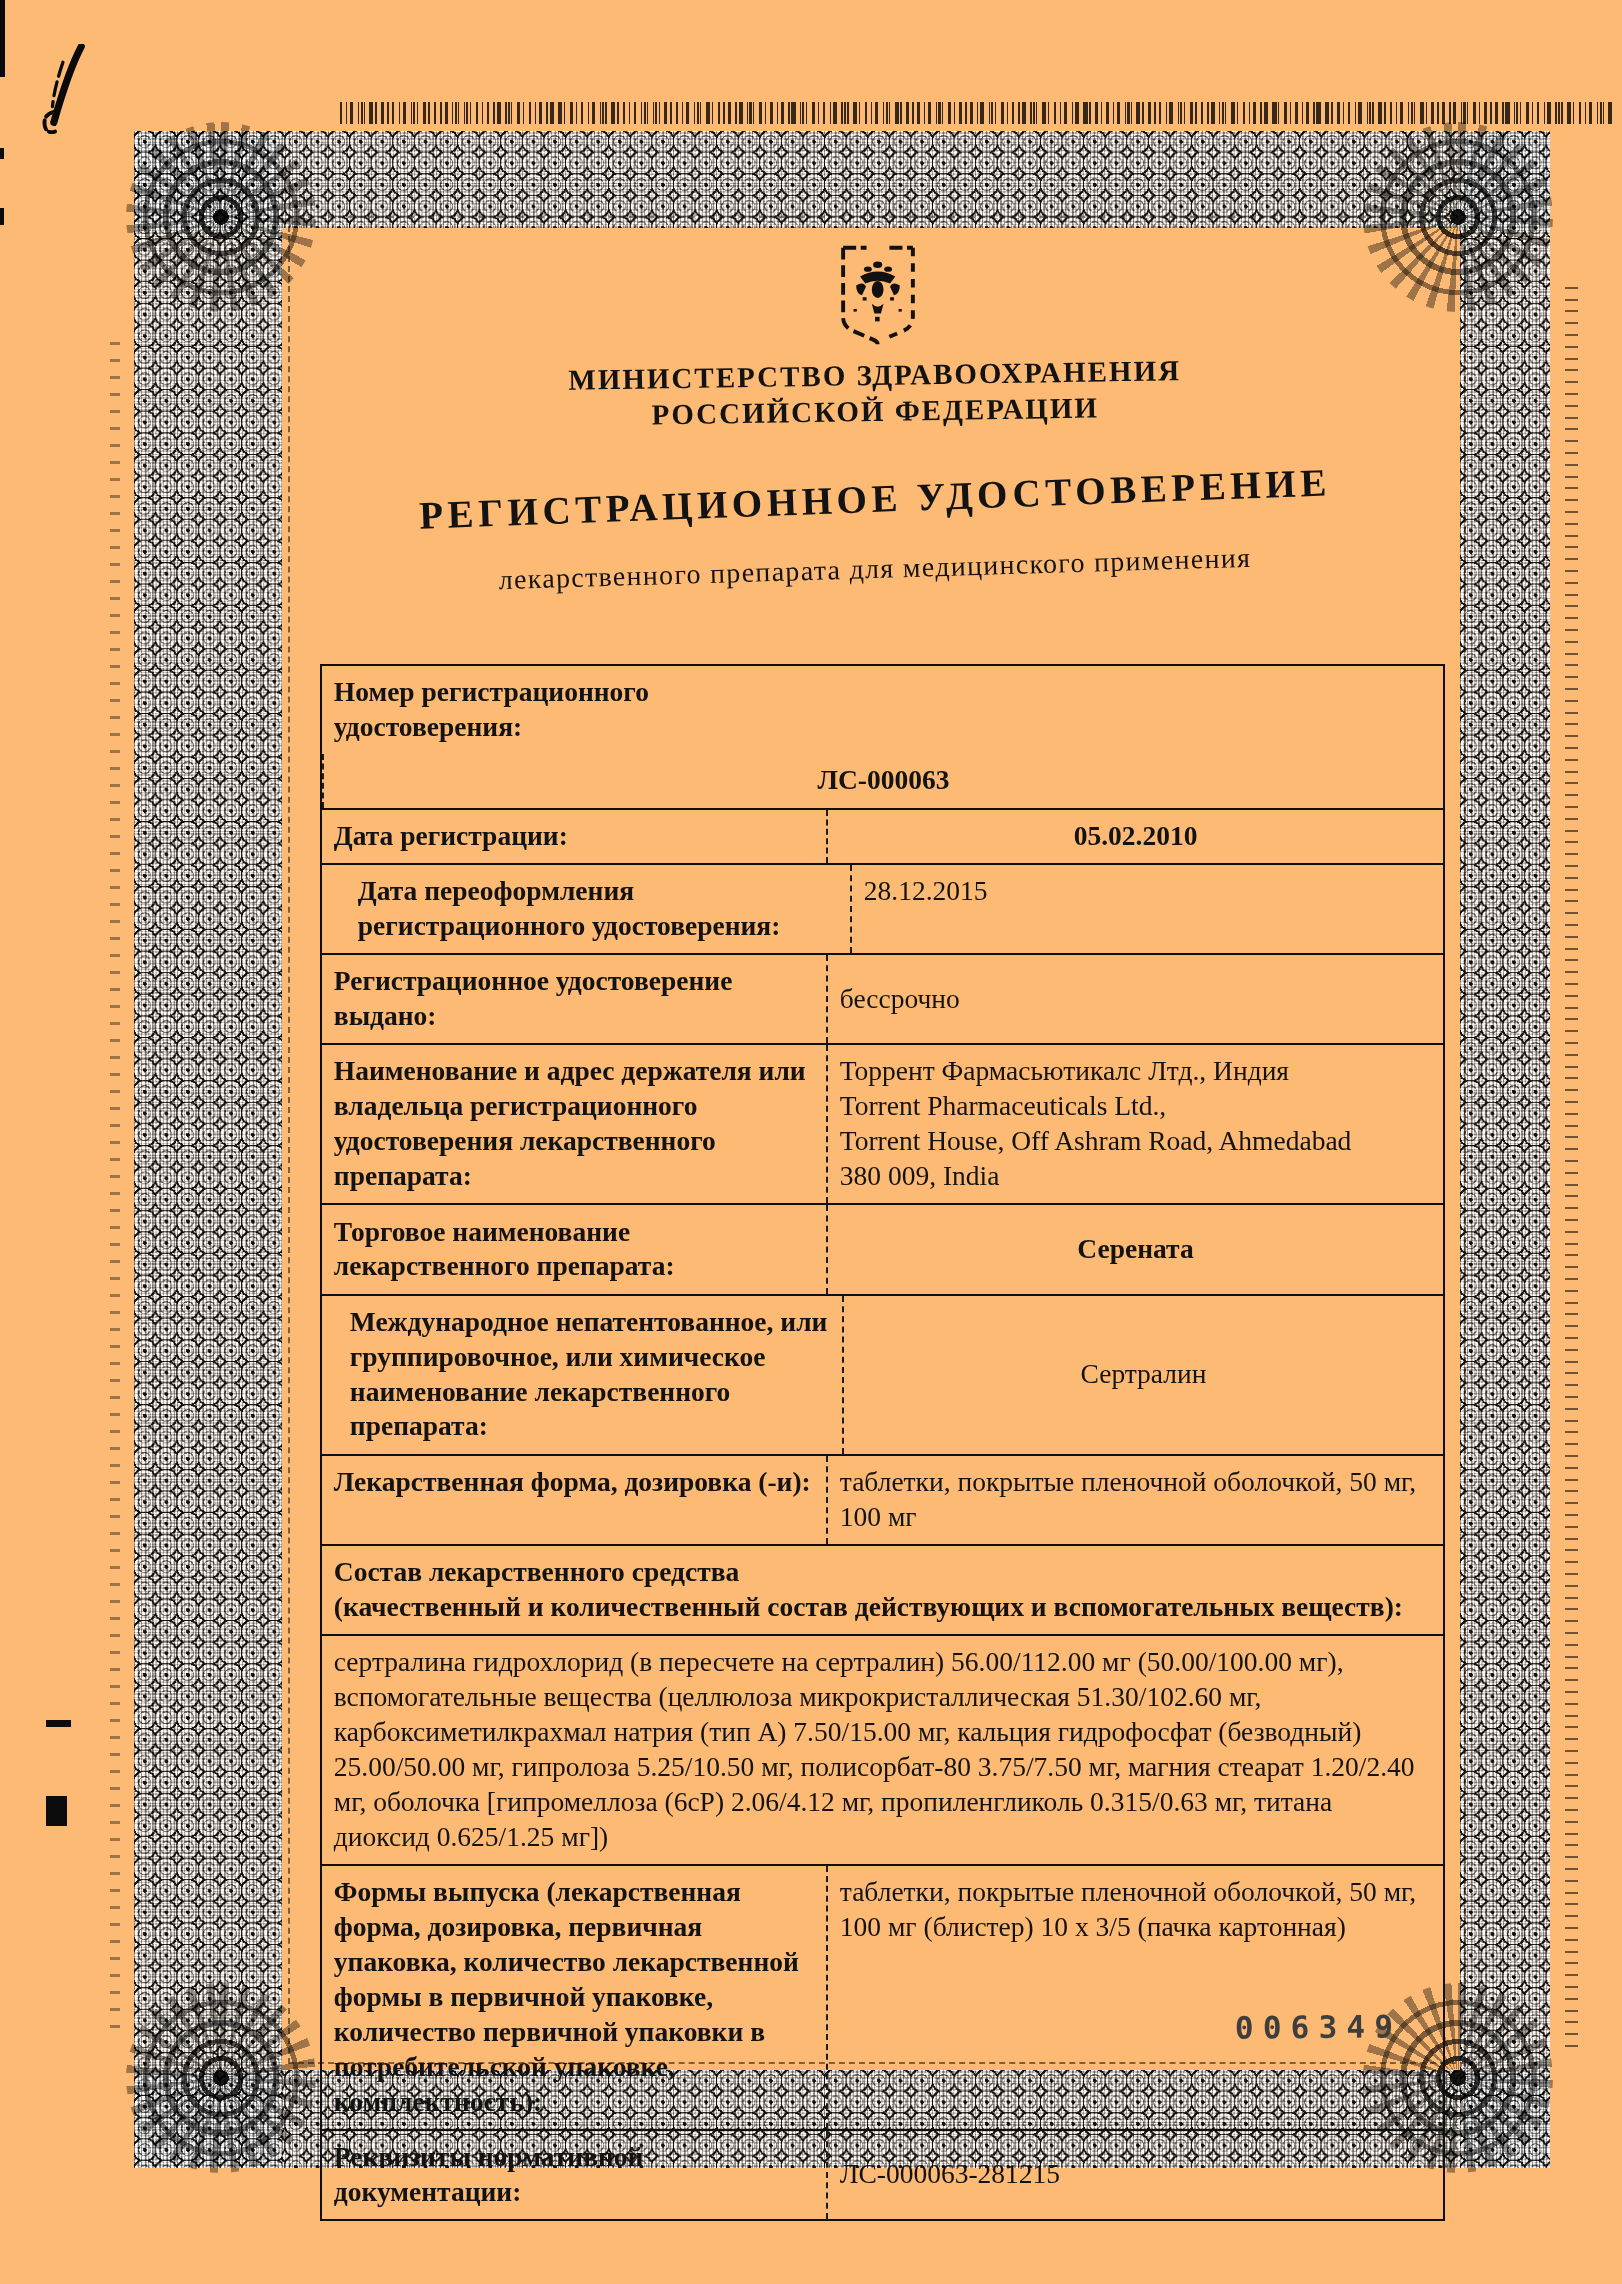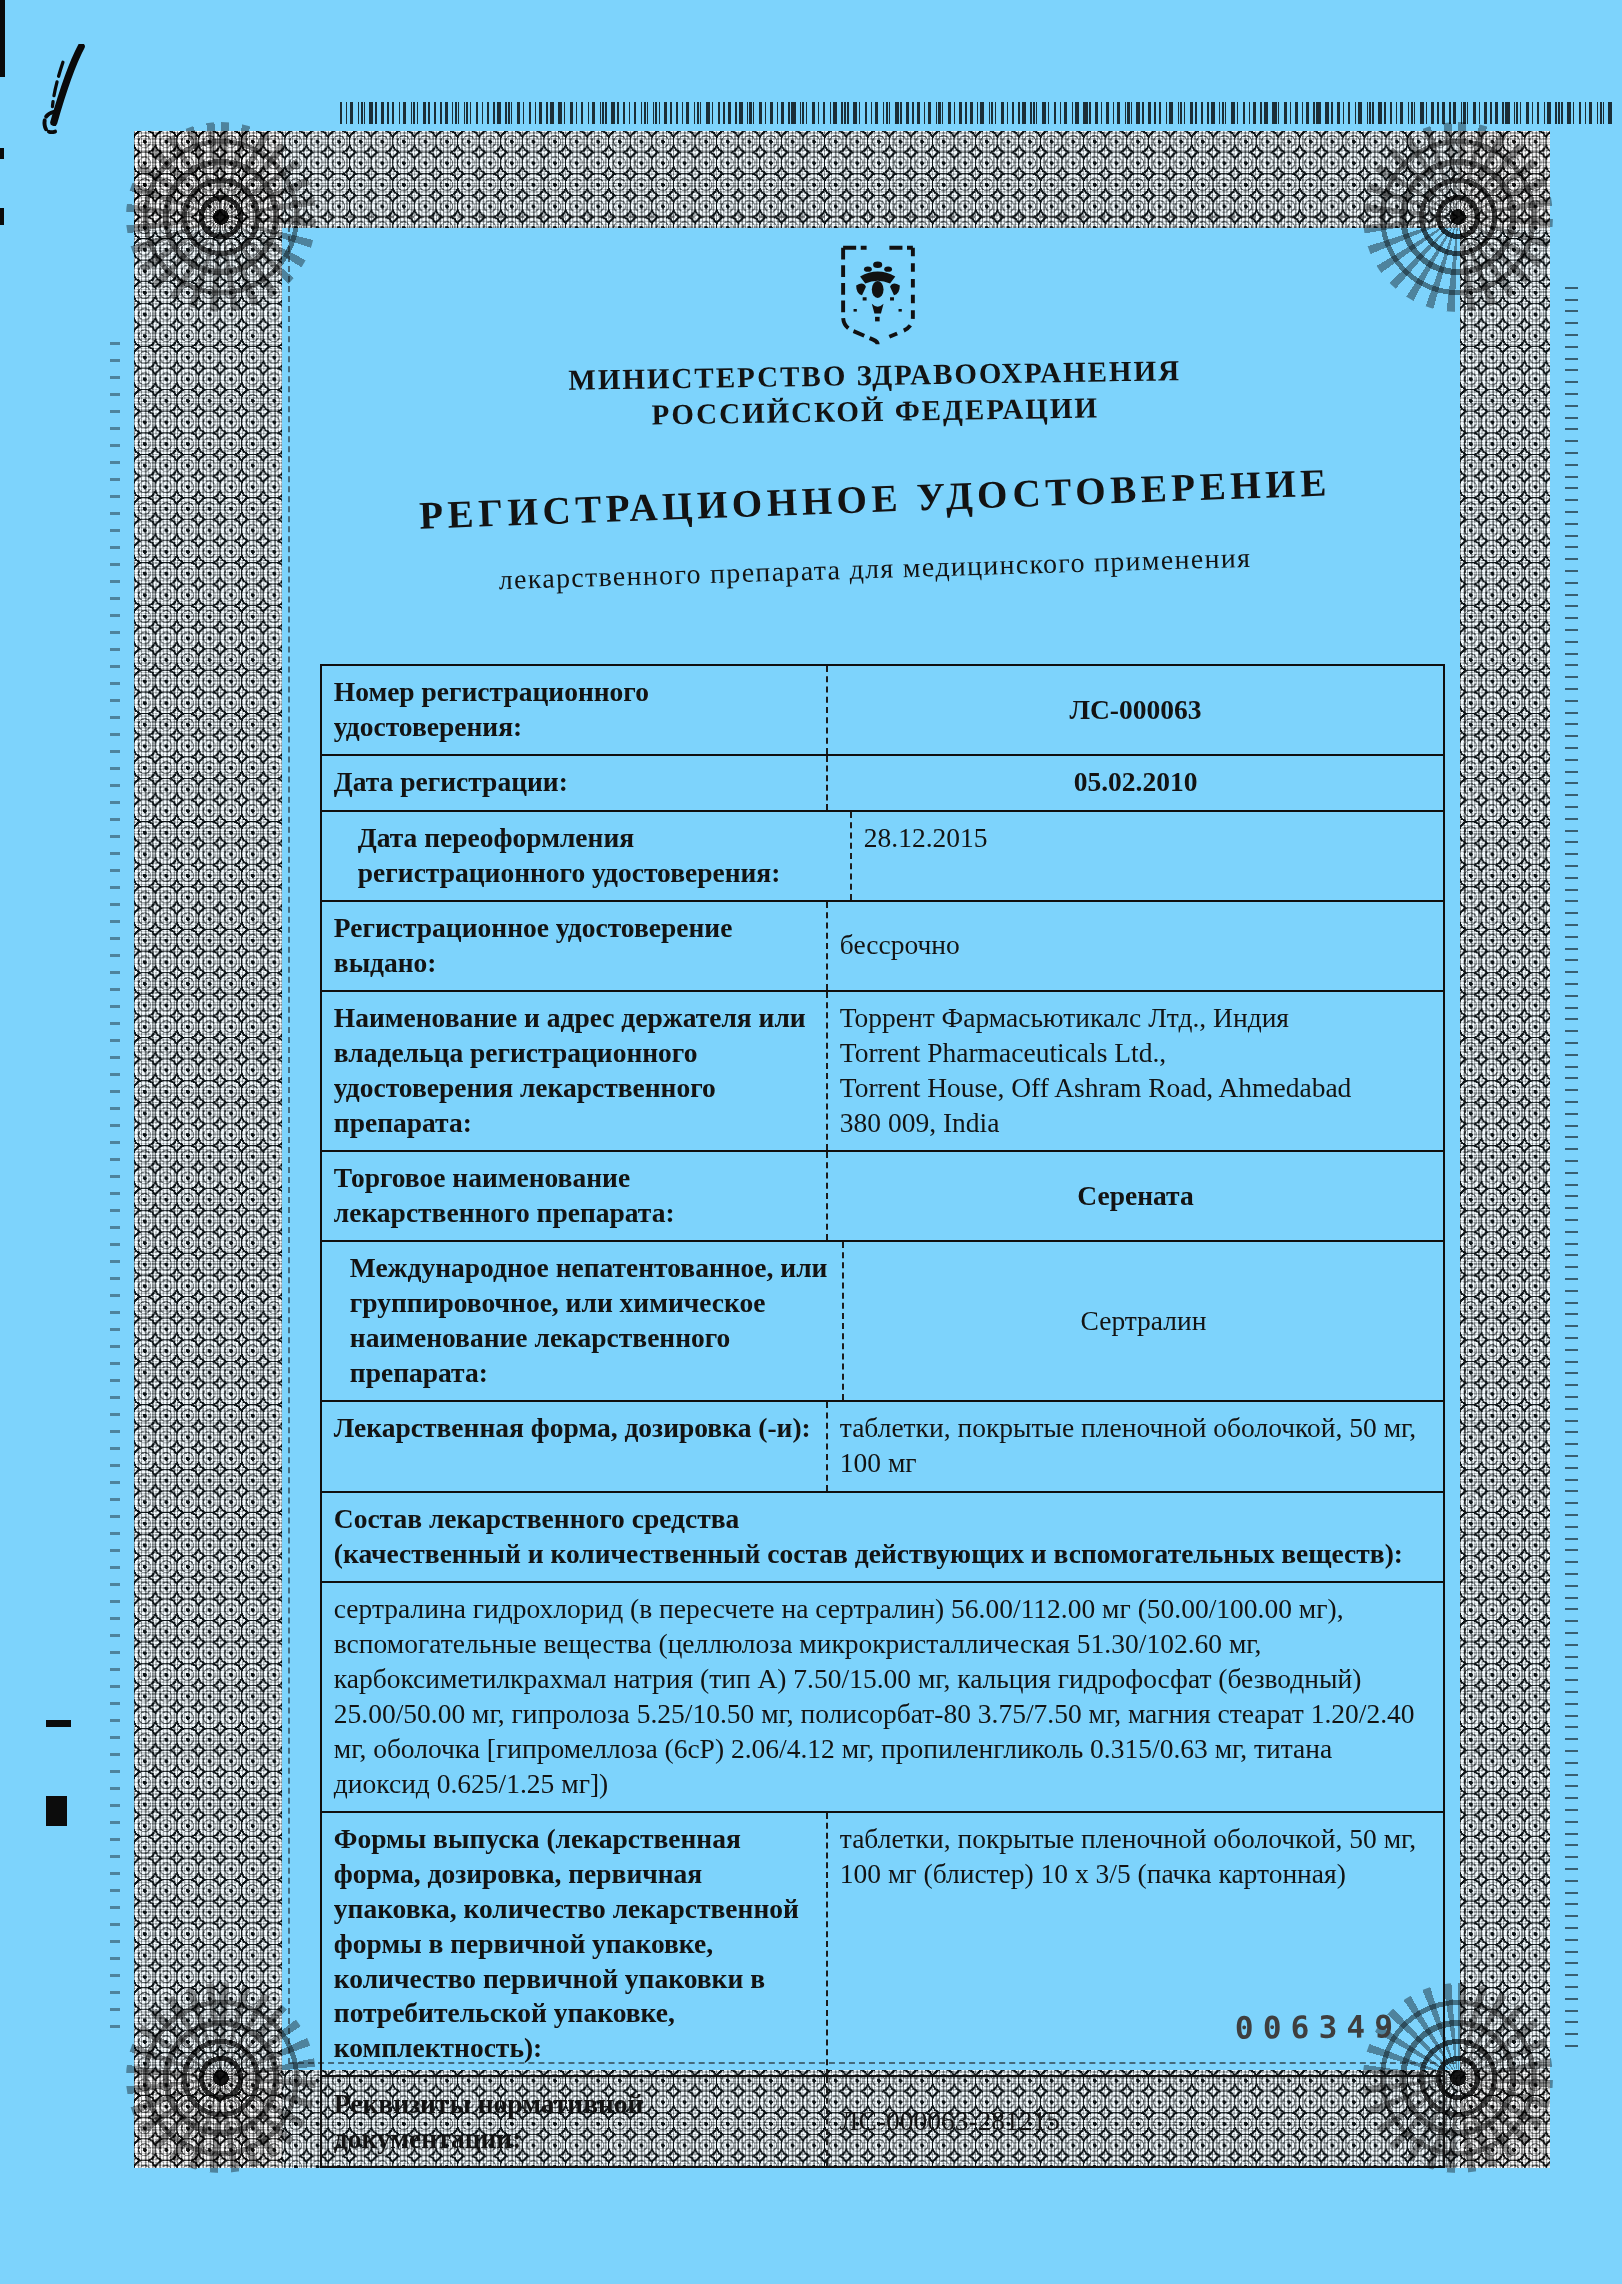--- a/index.html
+++ b/index.html
@@ -1,18 +1,18 @@
 <!DOCTYPE html>
 <html style="font-size:10.5px"><head>
 <meta charset="utf-8">
 <style>
   html,body{margin:0;padding:0;background:#ffffff;}
   .page{
     position:relative; width:1622px; height:2284px; overflow:hidden;
-    background:#7dd3fc; color:#131313;
+    background:#fdba74; color:#131313;
     font-family:"Liberation Serif", serif;
   }
 
   
   .edge-bar{position:absolute;left:0;top:0;width:4.6px;height:77px;background:#0a0a0a;}
   .edge-dash1{position:absolute;left:0;top:148px;width:3.9px;height:10.5px;background:#0a0a0a;}
   .edge-dash2{position:absolute;left:0;top:208px;width:3.9px;height:17px;background:#0a0a0a;}
   .pen-mark{position:absolute;left:25px;top:44px;width:85px;height:98px;}
   .margin-dash{position:absolute;left:46px;top:1720px;width:25px;height:6.5px;background:#0c0c0c;}
   .margin-square{position:absolute;left:46px;top:1796px;width:21px;height:30px;background:#0c0c0c;}
@@ -98,21 +98,21 @@
   .cell-l{width:504px;font-weight:bold;}
   .cell-r{flex:1;border-left:2px dashed #1c1c1c;display:flex;}
   .val{width:100%;}
   .v-center{align-items:center;}
   .v-top{align-items:flex-start;}
   .t-center{text-align:center;}
   .t-left{text-align:left;}
   .bold{font-weight:bold;}
   .pre{white-space:pre-line;}
   .full{width:100%;border-radius:17px;}
-  .r0{min-height:70px;} .r1{min-height:46px;} .r2{min-height:77px;padding-left:24px;}
+  .r0{min-height:70px;flex-direction:column;} .r1{min-height:46px;} .r2{min-height:77px;padding-left:24px;}
   .r3{min-height:44px;}  .r4{min-height:141px;} .r5{min-height:78px;}
   .r6{min-height:114px;padding-left:16px;} .r7{min-height:73px;} .rc1{min-height:83px;}
   .rc2{min-height:207px;} .r8{min-height:211px;} .r9{min-height:46px;}
   .r10{min-height:47px;}
   .row-center .cell-l{display:flex;align-items:center;}
 
   
   .serial{
     position:absolute;left:1235px;top:2009px;
     font-family:"DejaVu Sans Mono", monospace;

